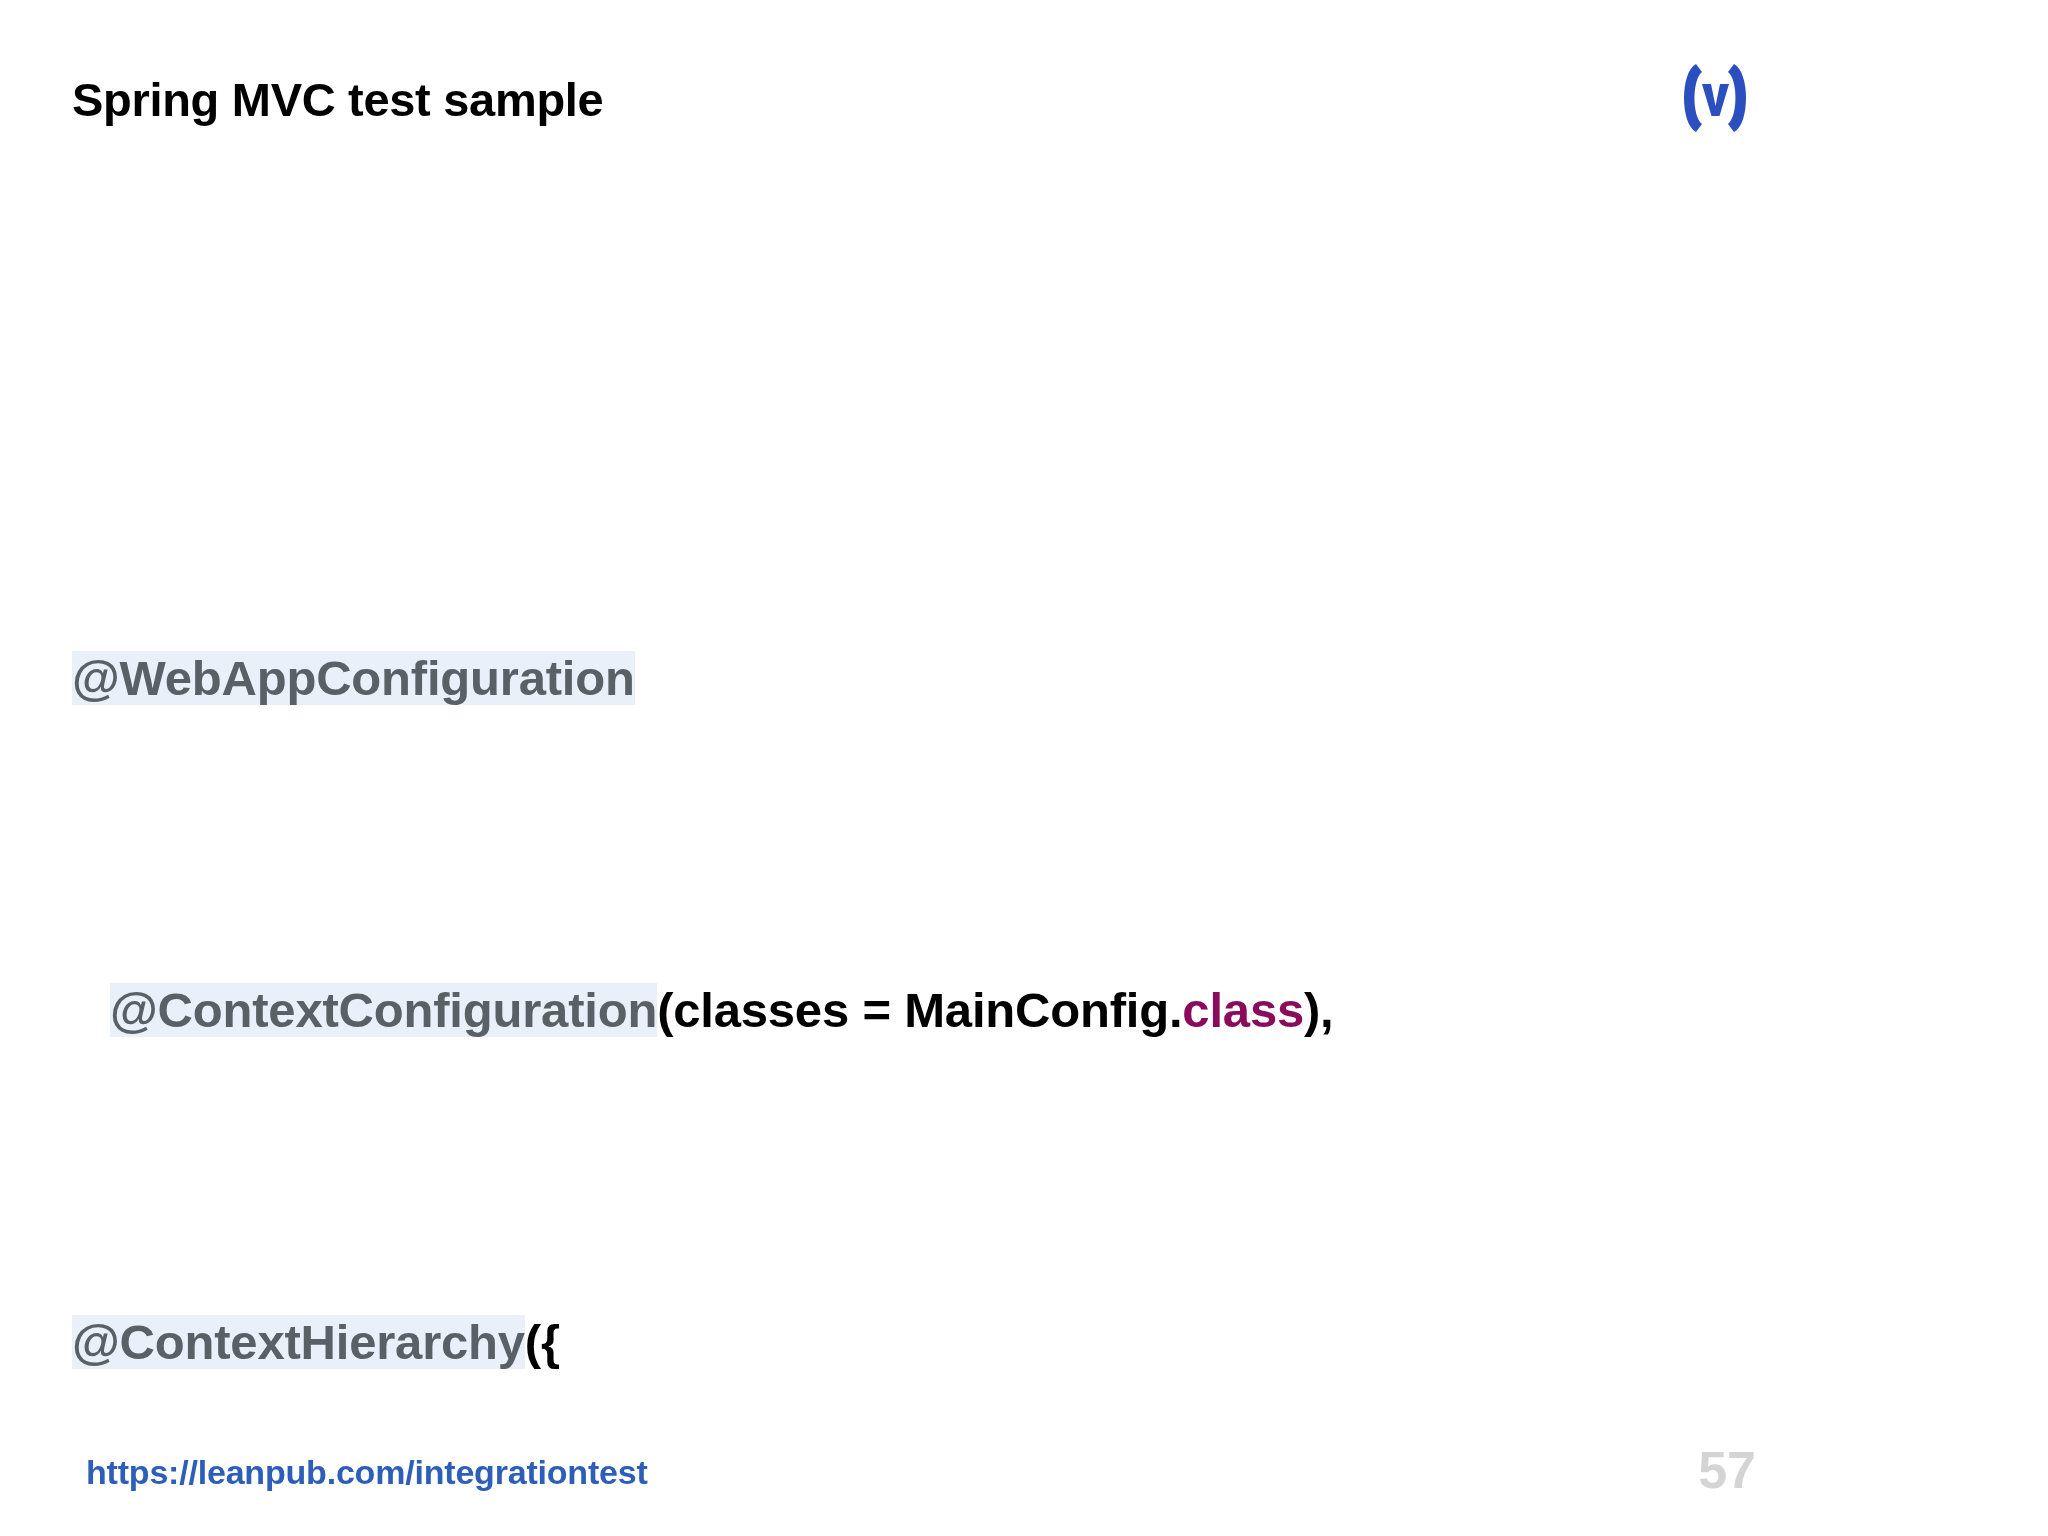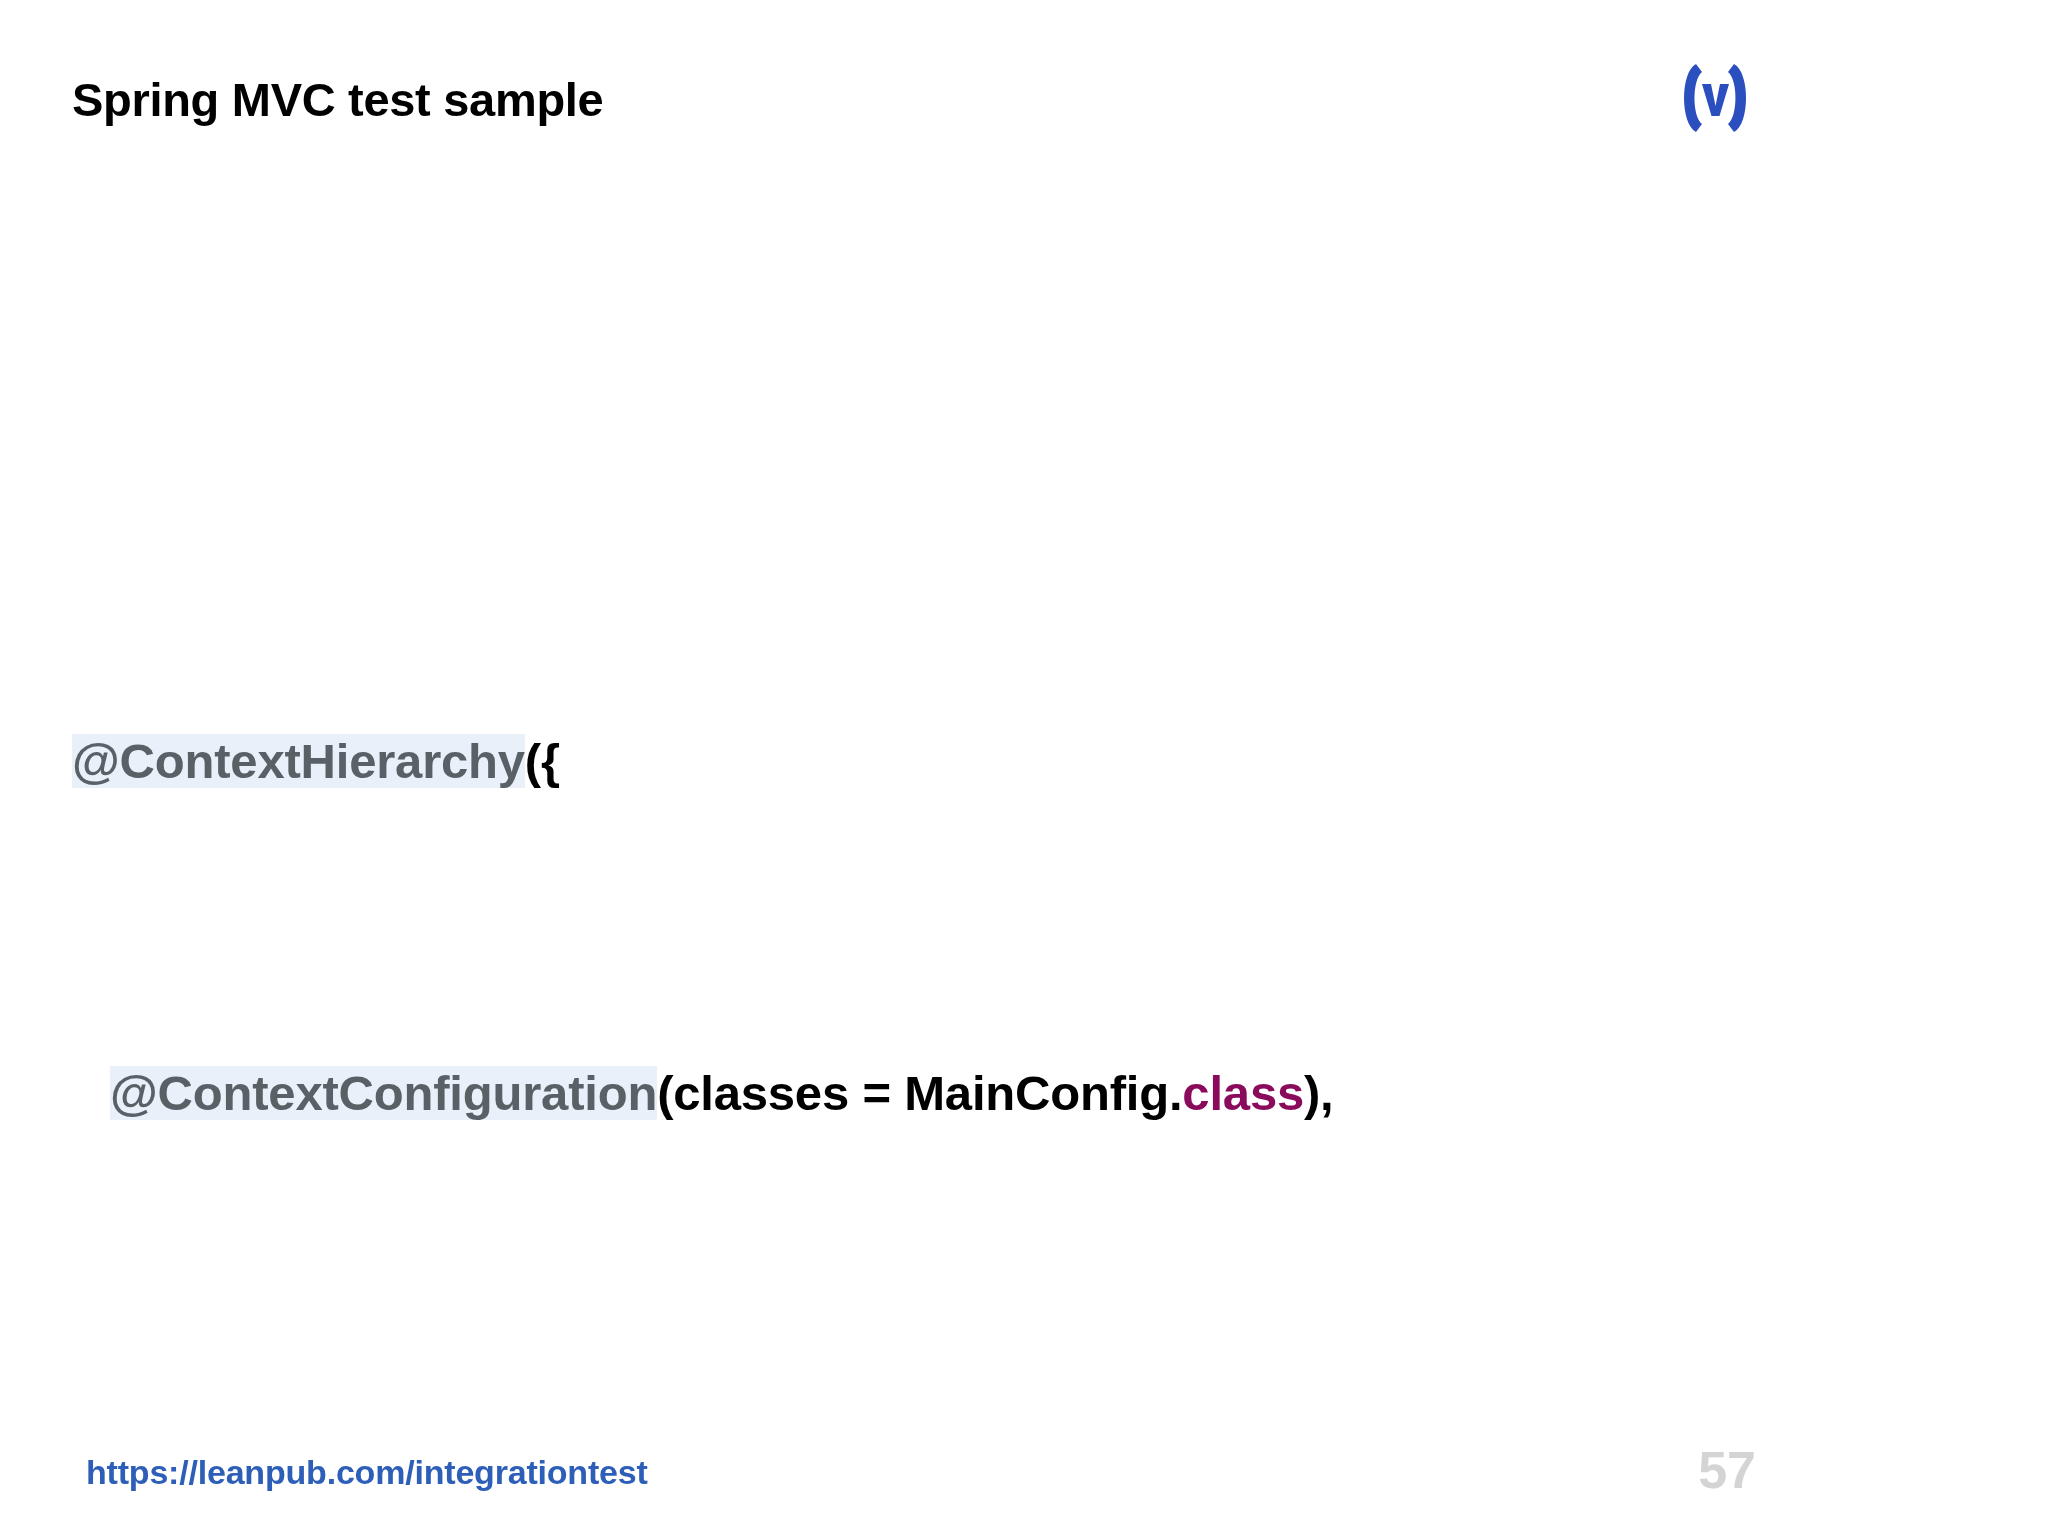--- a/index.html
+++ b/index.html
@@ -105,24 +105,25 @@
       <path d="M24 6 C8 14, 8 66, 24 74 L30 66 C20 58, 20 22, 30 14 Z" fill="#2b4fbe"></path>
 
       <path d="M62 6 C78 14, 78 66, 62 74 L56 66 C66 58, 66 22, 56 14 Z" fill="#2b4fbe"></path>
 
       <path d="M30 26 L39 26 L43.5 48 L48 26 L57 26 L47.5 58 L39.5 58 Z" fill="#2b4fbe"></path>
     </svg>
   </div>
 
   <div class="code-block">
 
+    <div class="code-line"><span class="tok-ann">@WebAppConfiguration</span></div>
+
+    <div class="code-line"><span class="indent1"></span><span class="tok-ann">@ContextConfiguration</span><span class="tok-plain">(classes = MainConfig.</span><span class="tok-kw">class</span><span class="tok-plain">),</span></div>
 
     <div class="code-line"><span class="tok-ann">@ContextHierarchy</span><span class="tok-plain">({</span></div>
-
-    <div class="code-line"><span class="indent1"></span><span class="tok-ann">@ContextConfiguration</span><span class="tok-plain">(classes = MainConfig.</span><span class="tok-kw">class</span><span class="tok-plain">),</span></div>
 
     
 
     
 
     
 
     
 
     

